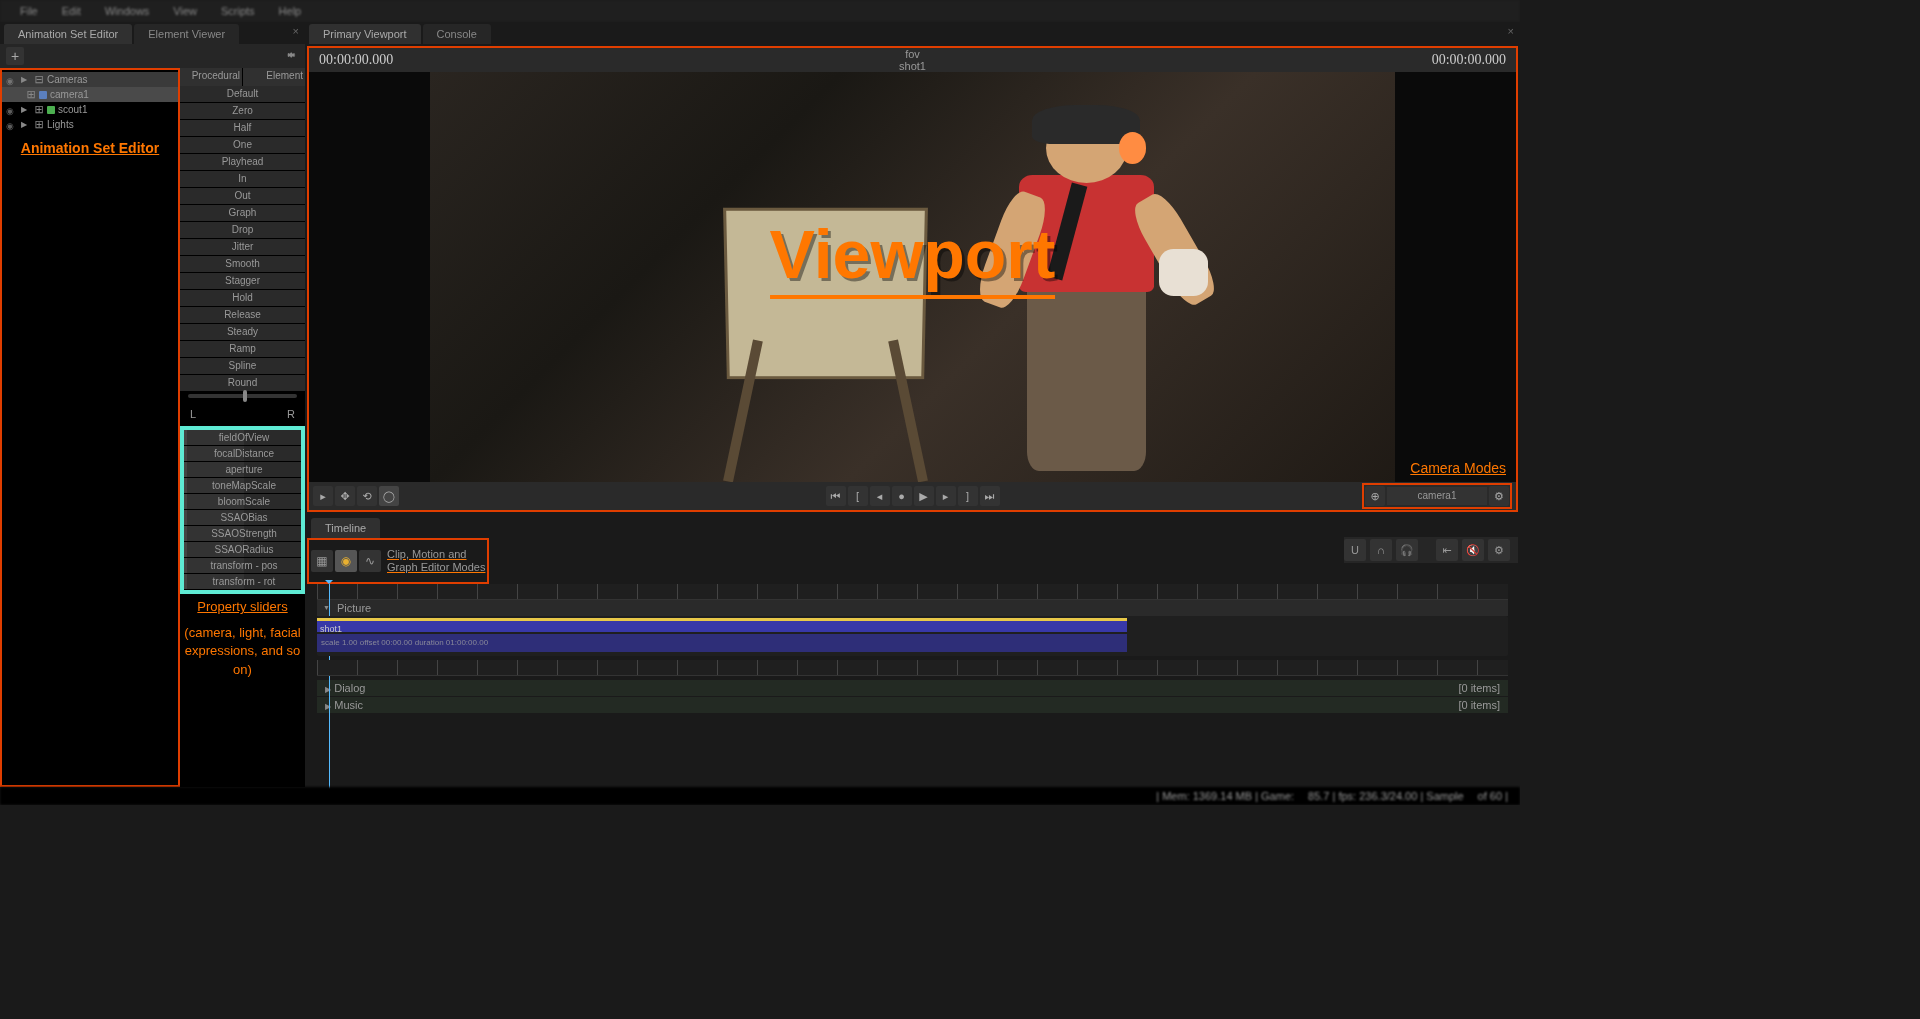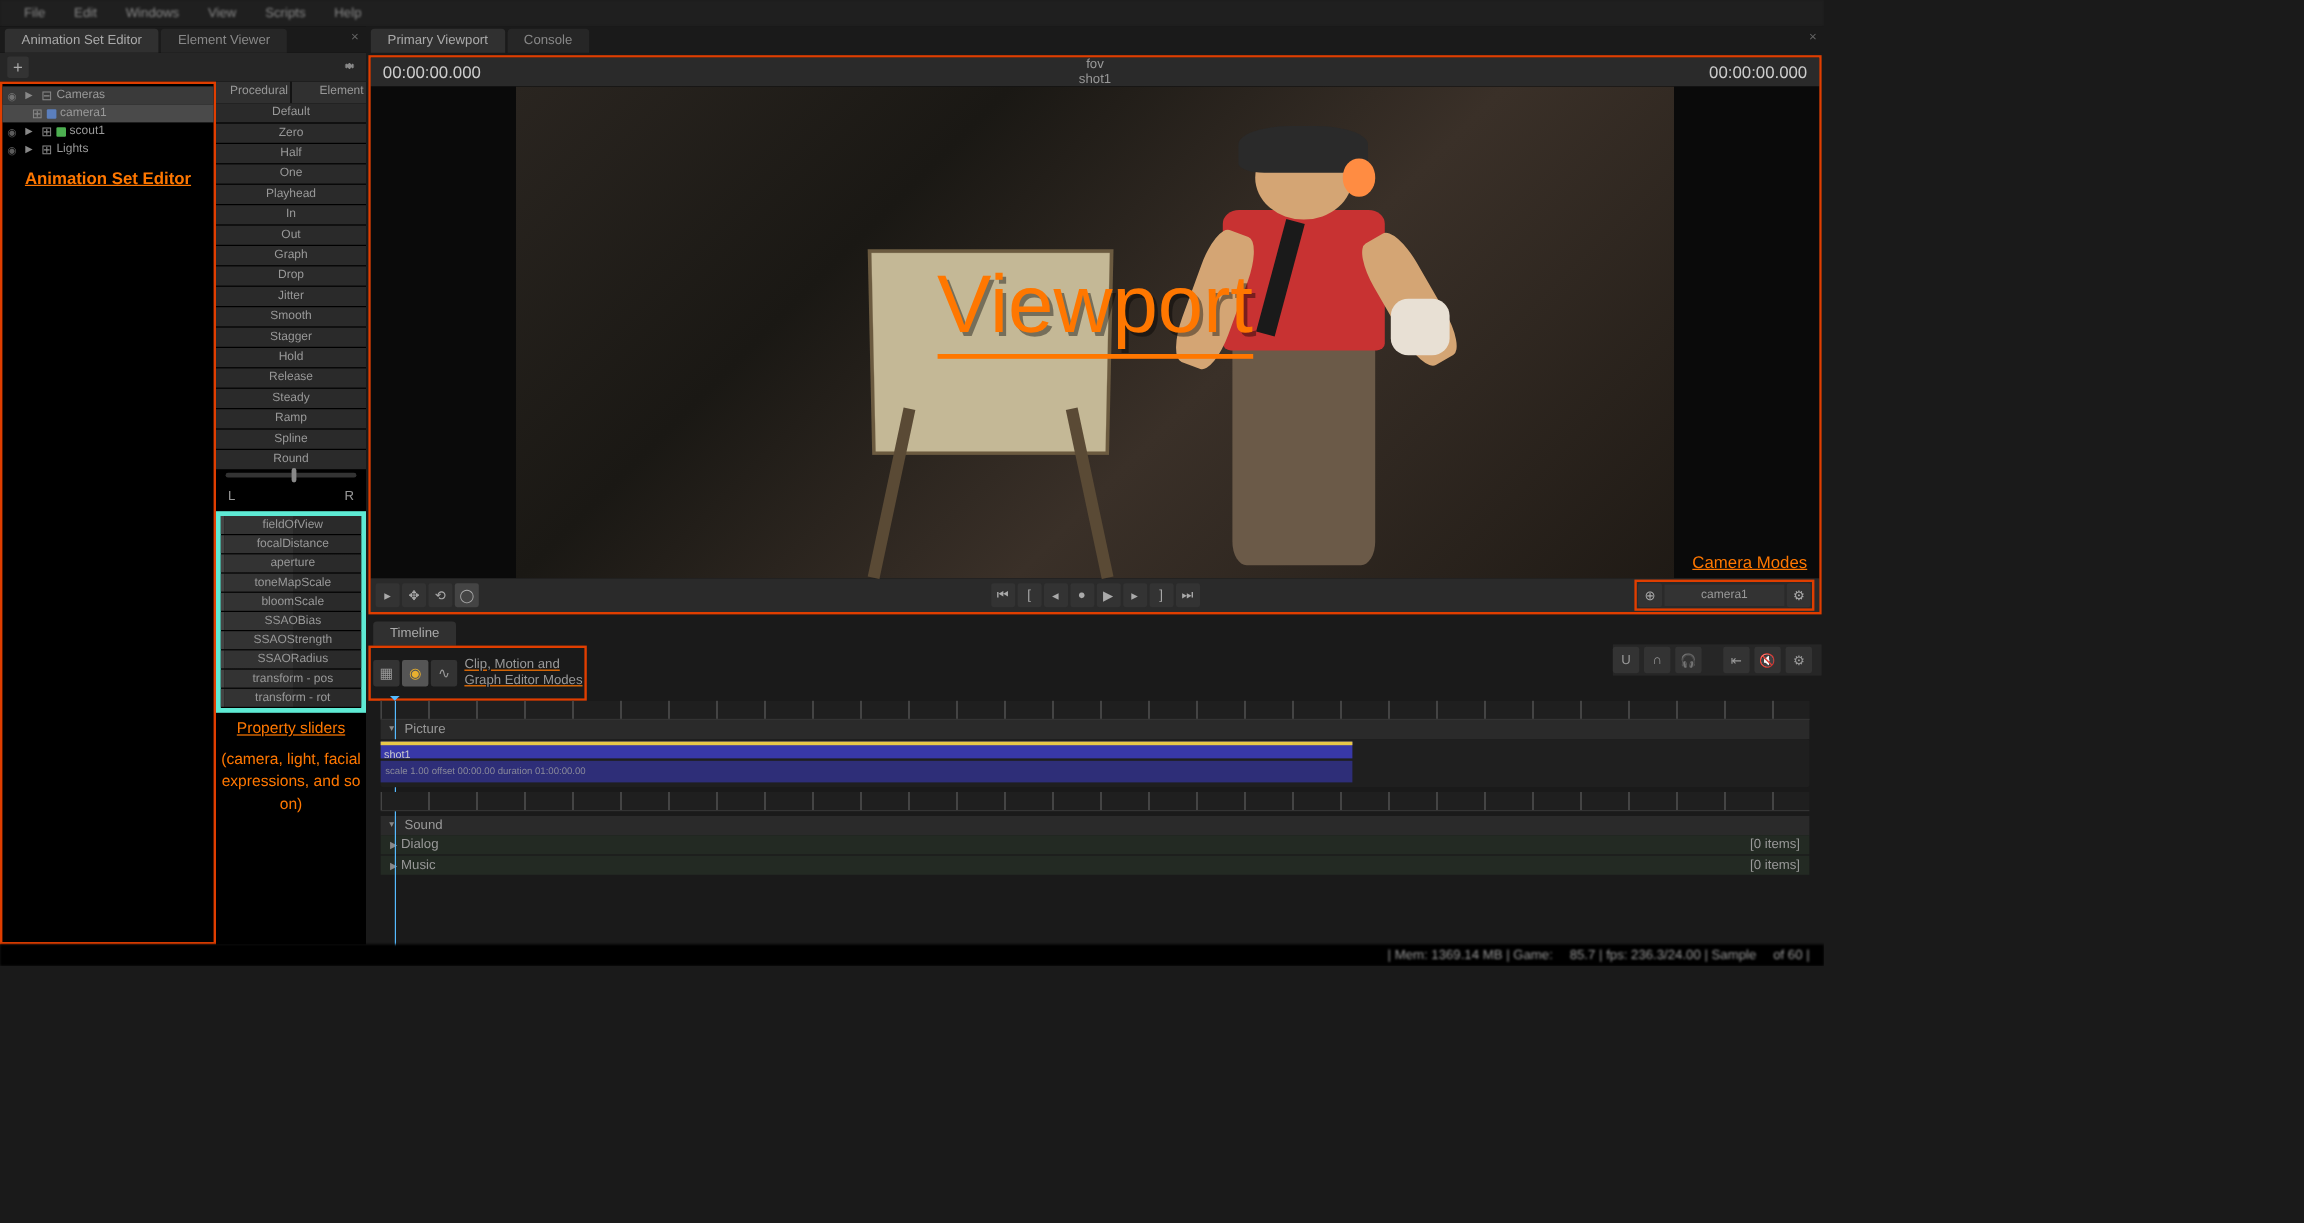--- a/index.html
+++ b/index.html
@@ -36,41 +36,41 @@
 .presets{display:flex;flex-direction:column}
 .preset{height:16px;background:#2a2a2a;margin-bottom:1px;text-align:center;line-height:16px;font-size:10px;cursor:pointer}
 .lr{display:flex;justify-content:space-between;padding:2px 10px;font-size:10px;color:#888;margin-top:6px}
 .slider-track{height:4px;background:#333;margin:2px 8px;position:relative;border-radius:2px}
 .slider-track::before{content:"";position:absolute;left:50%;top:-4px;width:4px;height:12px;background:#888;border-radius:2px}
 .props{border:4px solid #5eead4;margin-top:4px}
 .prop{height:15px;background:linear-gradient(to right,#333 50%,#2a2a2a 50%);margin-bottom:1px;text-align:center;line-height:15px;font-size:10px;cursor:pointer;border-left:3px solid #444}
 .panno{color:#ff7700;font-size:13px;text-decoration:underline;text-align:center;padding:4px;line-height:1.4}
 .vp-wrap{border:2px solid #e03e00;display:flex;flex-direction:column;margin:2px}
 .vp-header{height:24px;background:#2a2a2a;display:flex;align-items:center;justify-content:space-between;padding:0 10px;position:relative}
-.tc{color:#ccc;font-size:14px;font-family:Liberation Sans, sans-serif}
+.tc{color:#ccc;font-size:14px;font-family:Liberation Serif, serif}
 .vp-title{position:absolute;left:50%;transform:translateX(-50%);text-align:center;font-size:10px;color:#888}
 .viewport{flex:1;background:#0a0a0a;position:relative;overflow:hidden;min-height:410px}
 .scene{position:absolute;left:10%;right:10%;top:0;bottom:0;background:linear-gradient(135deg,#2a2520 0%,#1a1814 30%,#3a3028 60%,#1f1a15 100%)}
 .easel{position:absolute;left:28%;bottom:0%;width:26%;height:70%}
 .easel-board{position:absolute;top:5%;left:10%;width:80%;height:60%;background:#c4b896;transform:perspective(400px) rotateX(-5deg);border:3px solid #6b5a3f}
 .easel-leg{position:absolute;bottom:0;width:4%;height:50%;background:#5a4a35}
 .easel-leg.l1{left:15%;transform:rotate(12deg)}
 .easel-leg.l2{right:15%;transform:rotate(-12deg)}
 .char{position:absolute;right:18%;bottom:-5%;width:28%;height:95%}
 .char-head{position:absolute;top:0;left:35%;width:30%;height:18%;background:#d4a574;border-radius:50%}
 .char-hat{position:absolute;top:-2%;left:30%;width:40%;height:10%;background:#2a2a2a;border-radius:40% 40% 20% 20%}
 .char-ear{position:absolute;top:5%;left:62%;width:10%;height:8%;background:#ff8c42;border-radius:50%}
 .char-torso{position:absolute;top:16%;left:25%;width:50%;height:30%;background:#c83232;border-radius:10% 10% 5% 5%}
 .char-arm{position:absolute;top:20%;width:15%;height:30%;background:#d4a574;border-radius:30%}
 .char-arm.la{left:15%;transform:rotate(20deg)}
 .char-arm.ra{right:10%;transform:rotate(-30deg)}
 .char-hand{position:absolute;top:35%;right:5%;width:18%;height:12%;background:#e8e0d4;border-radius:30%}
 .char-pants{position:absolute;top:42%;left:28%;width:44%;height:50%;background:#6b5a48;border-radius:5% 5% 10% 10%}
 .char-strap{position:absolute;top:18%;left:40%;width:6%;height:25%;background:#1a1a1a;transform:rotate(15deg)}
-.vp-label{position:absolute;top:45%;left:50%;transform:translate(-50%,-50%);font-size:68px;font-weight:normal;color:#ff7700;text-shadow:3px 3px 0 rgba(0,0,0,.4);border-bottom:4px solid #ff7700;padding-bottom:2px}
+.vp-label{position:absolute;top:45%;left:50%;transform:translate(-50%,-50%);font-size:68px;font-weight:bold;color:#ff7700;text-shadow:3px 3px 0 rgba(0,0,0,.4);border-bottom:4px solid #ff7700;padding-bottom:2px}
 .cam-anno{position:absolute;right:10px;bottom:6px;color:#ff7700;font-size:14px;text-decoration:underline}
 .vp-controls{height:28px;background:#2a2a2a;display:flex;align-items:center;padding:0 4px;position:relative}
 .vc-left{display:flex;gap:2px}
 .vcbtn{width:20px;height:20px;background:#333;border-radius:2px;display:flex;align-items:center;justify-content:center;cursor:pointer;color:#aaa;font-size:11px}
 .vcbtn.on{background:#444}
 .vc-center{position:absolute;left:50%;transform:translateX(-50%);display:flex;gap:2px}
 .vc-right{position:absolute;right:4px;display:flex;gap:2px;align-items:center;border:2px solid #e03e00;padding:1px}
 .cam-sel{width:100px;height:18px;background:#333;text-align:center;line-height:18px;font-size:10px;cursor:pointer}
 .timeline-area{flex:1;display:flex;flex-direction:column;margin:2px}
 .tl-tabs{height:22px;display:flex;align-items:flex-end;padding-left:4px}
@@ -303,24 +303,20 @@
             </div>
           <div class="clip-area">
             <div class="clip">
                 <span class="clip-lbl">shot1</span>
               </div>
             <div class="clip-info">scale 1.00 offset 00:00.00 duration 01:00:00.00</div>
           </div>
         </div>
         <div class="tl-ruler" style="margin:4px 0"></div>
         <div class="track-group">
-          <div class="track-head">
-              <span class="tri">▼</span>
-              <span>Sound</span>
-            </div>
           <div class="track-row">
               <span><span class="tri">▶</span> <span>Dialog</span></span>
               <span>[0 items]</span>
             </div>
           <div class="track-row">
               <span><span class="tri">▶</span> <span>Music</span></span>
               <span>[0 items]</span>
             </div>
         </div>
       </div>

